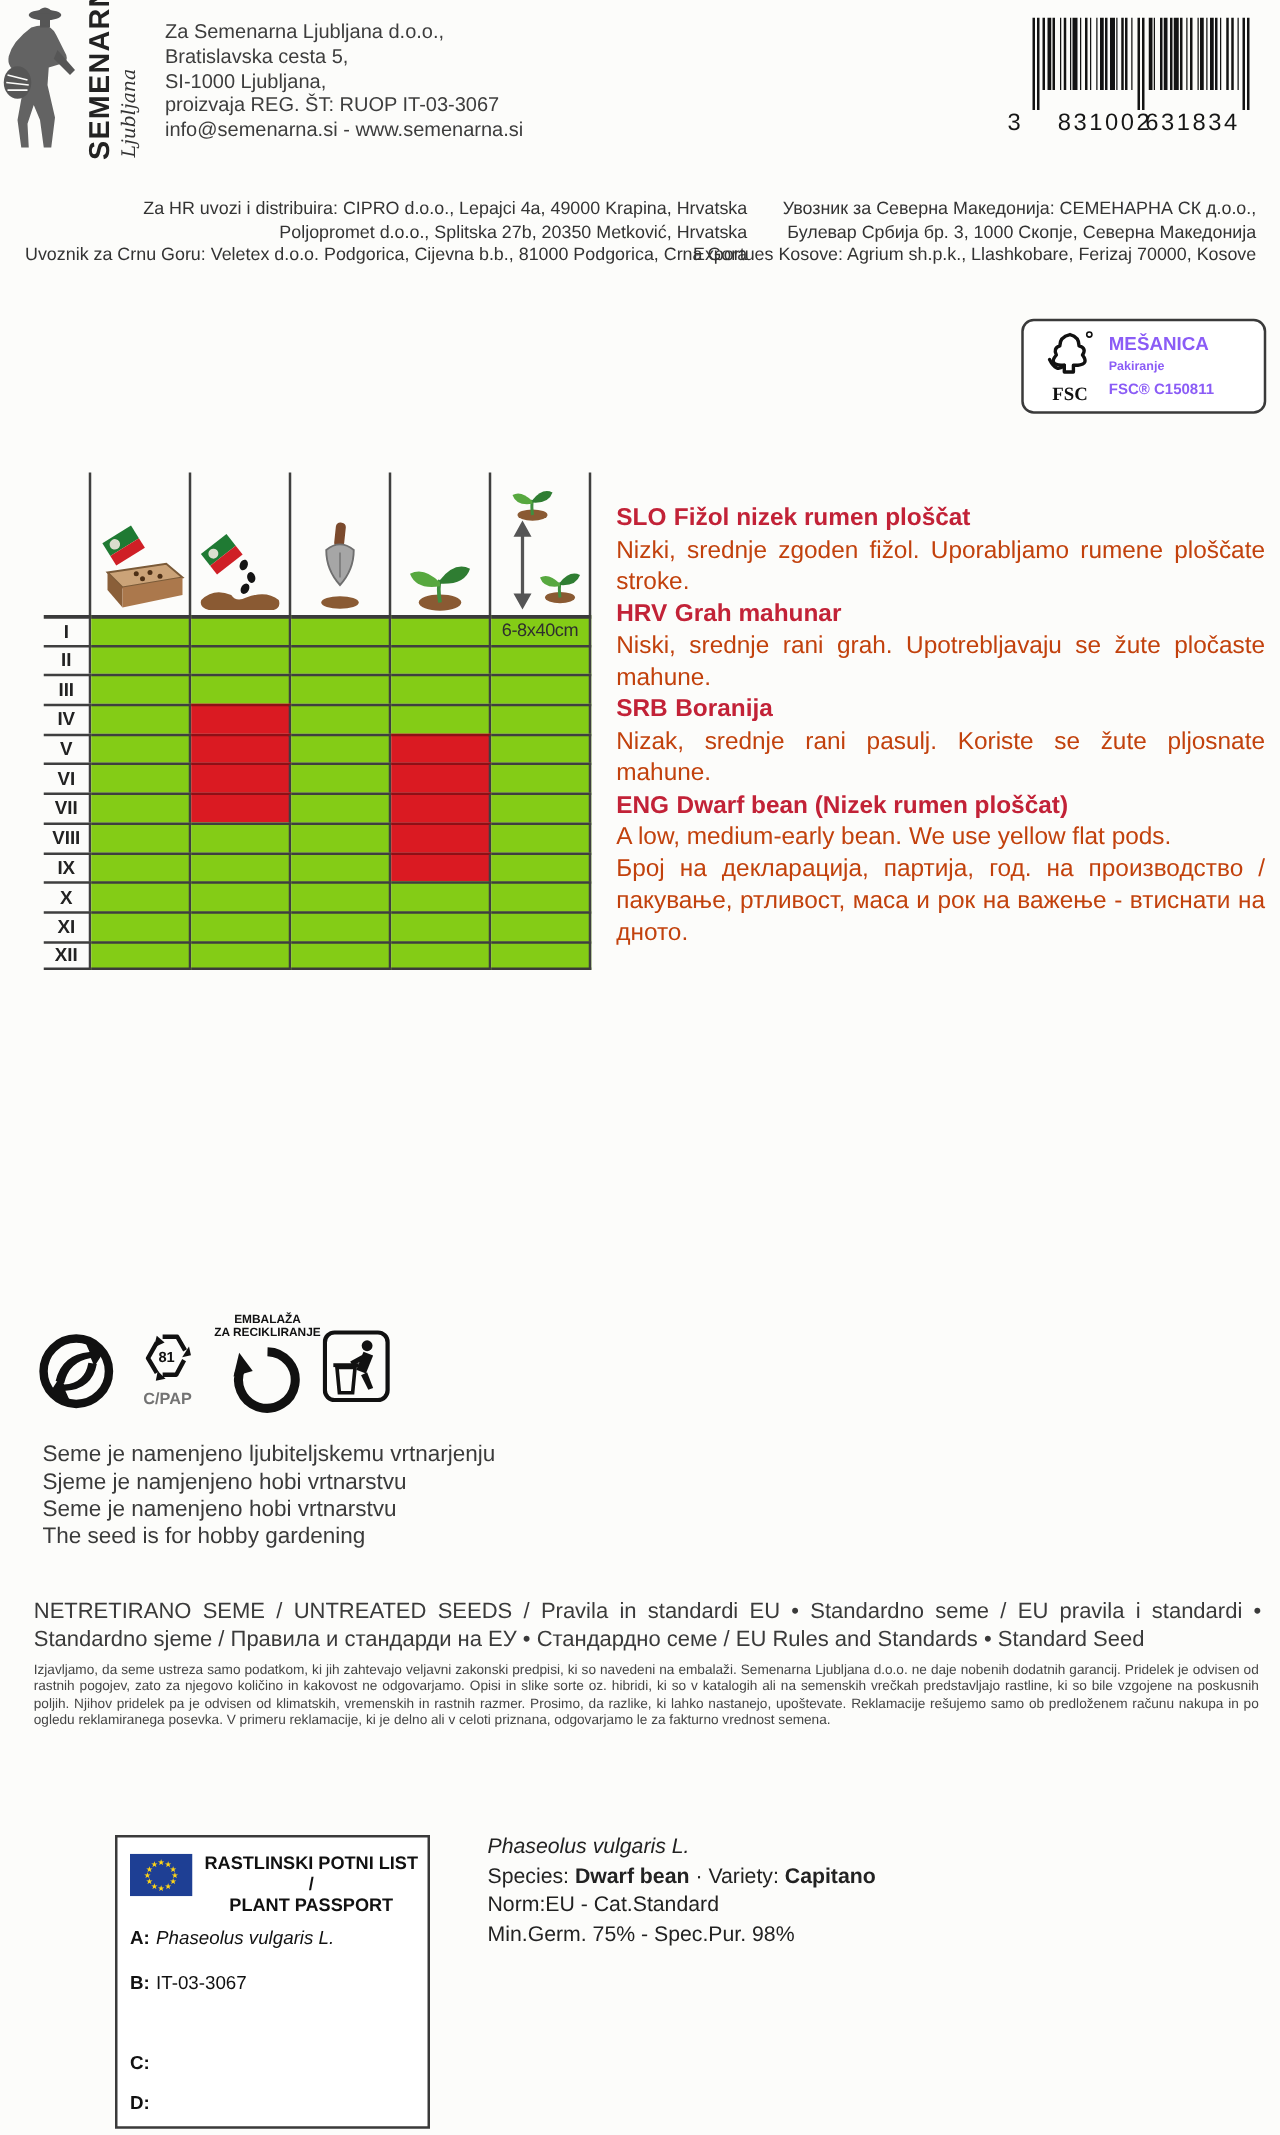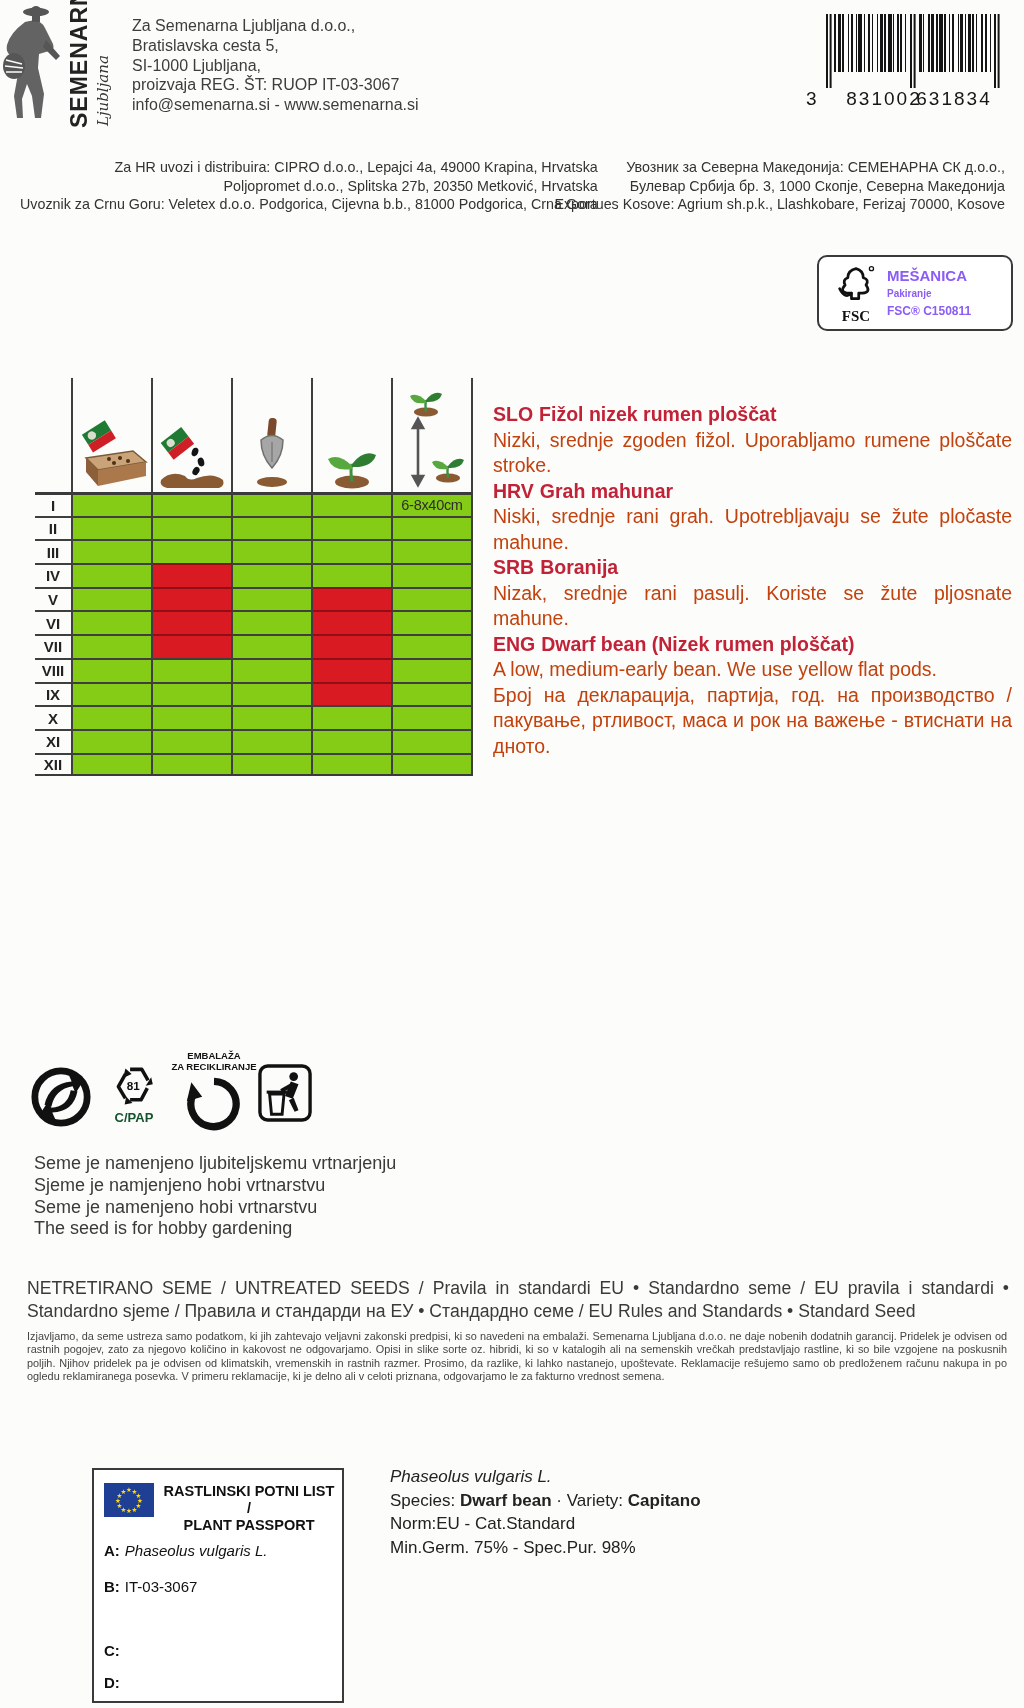--- a/index.html
+++ b/index.html
@@ -54,21 +54,21 @@
   
   .desc{position:absolute;left:493px;top:402px;width:519px;}
   .desc .hdr{color:#c22237;font-weight:bold;font-size:19.5px;line-height:25.5px;}
   .desc .hdr .lang{margin-right:6px;}
   .desc .bdy{font-size:19.5px;line-height:25.5px;text-align:justify;color:#c2410c;}
 
   
   .recy{position:absolute;left:30px;top:1048px;height:95px;}
   .greenpoint{position:absolute;left:0px;top:16px;}
   .mobius{position:absolute;left:78px;top:14px;width:52px;text-align:center;}
-  .mobius .mat{font-size:13px;font-weight:bold;color:#14532d;margin-top:-2px;}
+  .mobius .mat{font-size:13px;font-weight:bold;color:#737373;margin-top:-2px;}
   .embal{position:absolute;left:136px;top:2px;width:96px;text-align:center;}
   .embal .cap{font-size:9.5px;font-weight:bold;color:#111;line-height:11px;}
   .embal svg{margin-top:2px;}
   .tidyman{position:absolute;left:228px;top:16px;}
 
   
   .hobby{position:absolute;left:34px;top:1153px;font-size:18px;line-height:21.8px;color:#3a3a3a;}
   .standards{position:absolute;left:27px;top:1277px;width:982px;font-size:17.6px;line-height:23px;color:#3a3a3a;text-align:justify;}
   .legal{position:absolute;left:27px;top:1330px;width:980px;font-size:10.9px;line-height:13.4px;color:#454545;text-align:justify;}
 

